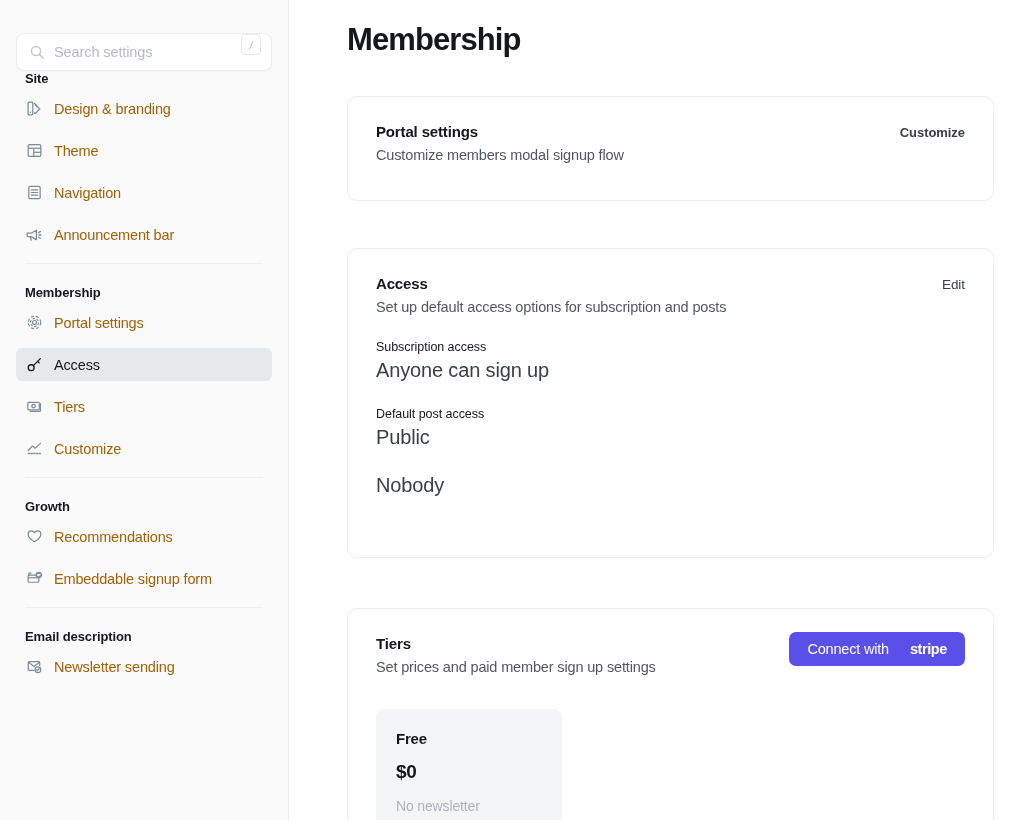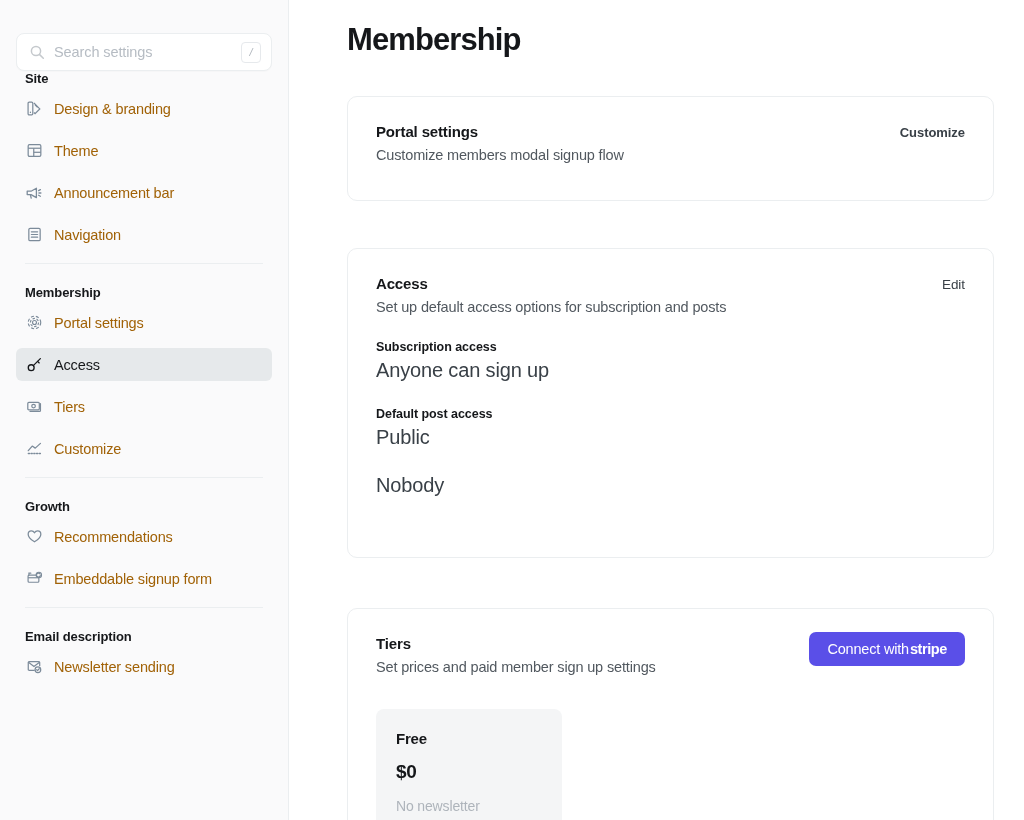--- a/index.html
+++ b/index.html
@@ -31,21 +31,20 @@
     flex: 0 0 289px;
     position: relative;
   }
   .search-wrap {
     margin-top: 33px;
     height: 38px;
     background: #ffffff;
     border: 1px solid #ebeef0;
     border-radius: 8px;
     display: flex;
-    align-items: center;
     padding: 0 10px 0 12px;
     box-shadow: 0 1px 1px rgba(0,0,0,0.02);
   }
   .search-icon { flex: 0 0 16px; display:flex; align-items:center; color:#c5c9cd; }
   .search-input {
     flex: 1 1 auto;
     border: none;
     outline: none;
     background: transparent;
     font-family: "Liberation Sans", sans-serif;
@@ -163,21 +162,21 @@
     color: #394047;
     cursor: pointer;
     letter-spacing: -0.05px;
     padding-top: 2px;
   }
   .action-link.regular { font-weight: normal; font-size: 13.5px; color: #394047; }
 
   .field-group { margin-top: 25px; }
   .field-label {
     font-size: 12.5px;
-    font-weight: bold;
+    font-weight: normal;
     color: #15171a;
     letter-spacing: -0.05px;
   }
   .field-value {
     font-size: 20px;
     color: #394047;
     margin-top: 5px;
     letter-spacing: -0.15px;
   }
 
@@ -187,21 +186,21 @@
     border: none;
     border-radius: 7px;
     height: 34px;
     padding: 0 18px;
     font-family: "Liberation Sans", sans-serif;
     font-size: 14.5px;
     letter-spacing: -0.2px;
     cursor: pointer;
     display: inline-flex;
     align-items: center;
-    gap: 1px;
+    gap: 21px;
     margin-top: -3px;
   }
   .stripe-btn .brand { font-weight: bold; letter-spacing: -0.4px; }
 
   .tier-list { margin-top: 34px; display: flex; gap: 18px; }
   .tier-card {
     width: 186px;
     background: #f4f5f6;
     border-radius: 8px;
     padding: 21px 20px 24px 20px;
@@ -268,39 +267,39 @@
               <line x1="2.3" y1="6.6" x2="15.7" y2="6.6"></line>
               <line x1="8.2" y1="6.6" x2="8.2" y2="15.2"></line>
               <line x1="8.2" y1="10.9" x2="15.7" y2="10.9"></line>
             </svg>
           </span>
           <span class="lbl">Theme</span>
         </div>
 
         <div class="nav-item">
           <span class="ico">
-            <svg width="18" height="18" viewBox="0 0 18 18" fill="none" stroke="currentColor" stroke-width="1.3" stroke-linejoin="round">
-              <path d="M2.2 7.2 L2.2 10.6 L6 10.6 L11.4 13.6 L11.4 4.2 L6 7.2 Z"></path>
-              <path d="M5.4 10.9 L6.2 14.2" stroke-linecap="round"></path>
-              <path d="M13.6 6.6 L15.4 5.6 M13.9 9 L15.9 9 M13.6 11.2 L15.4 12.2" stroke-linecap="round"></path>
-            </svg>
-          </span>
-          <span class="lbl">Announcement bar</span>
-        </div>
-
-        <div class="nav-item">
-          <span class="ico">
             <svg width="17" height="17" viewBox="0 0 18 18" fill="none" stroke="currentColor" stroke-width="1.3">
               <rect x="3" y="2.4" width="12" height="13.2" rx="1.4"></rect>
               <line x1="5.7" y1="6.2" x2="12.3" y2="6.2" stroke-linecap="round"></line>
               <line x1="5.7" y1="9" x2="12.3" y2="9" stroke-linecap="round"></line>
               <line x1="5.7" y1="11.8" x2="12.3" y2="11.8" stroke-linecap="round"></line>
             </svg>
           </span>
           <span class="lbl">Navigation</span>
+        </div>
+
+        <div class="nav-item">
+          <span class="ico">
+            <svg width="18" height="18" viewBox="0 0 18 18" fill="none" stroke="currentColor" stroke-width="1.3" stroke-linejoin="round">
+              <path d="M2.2 7.2 L2.2 10.6 L6 10.6 L11.4 13.6 L11.4 4.2 L6 7.2 Z"></path>
+              <path d="M5.4 10.9 L6.2 14.2" stroke-linecap="round"></path>
+              <path d="M13.6 6.6 L15.4 5.6 M13.9 9 L15.9 9 M13.6 11.2 L15.4 12.2" stroke-linecap="round"></path>
+            </svg>
+          </span>
+          <span class="lbl">Announcement bar</span>
         </div>
 
       </div>
     </div>
 
     <div class="divider"></div>
 
     <div>
       <div class="section-title">Membership</div>
       <div class="nav-list">

